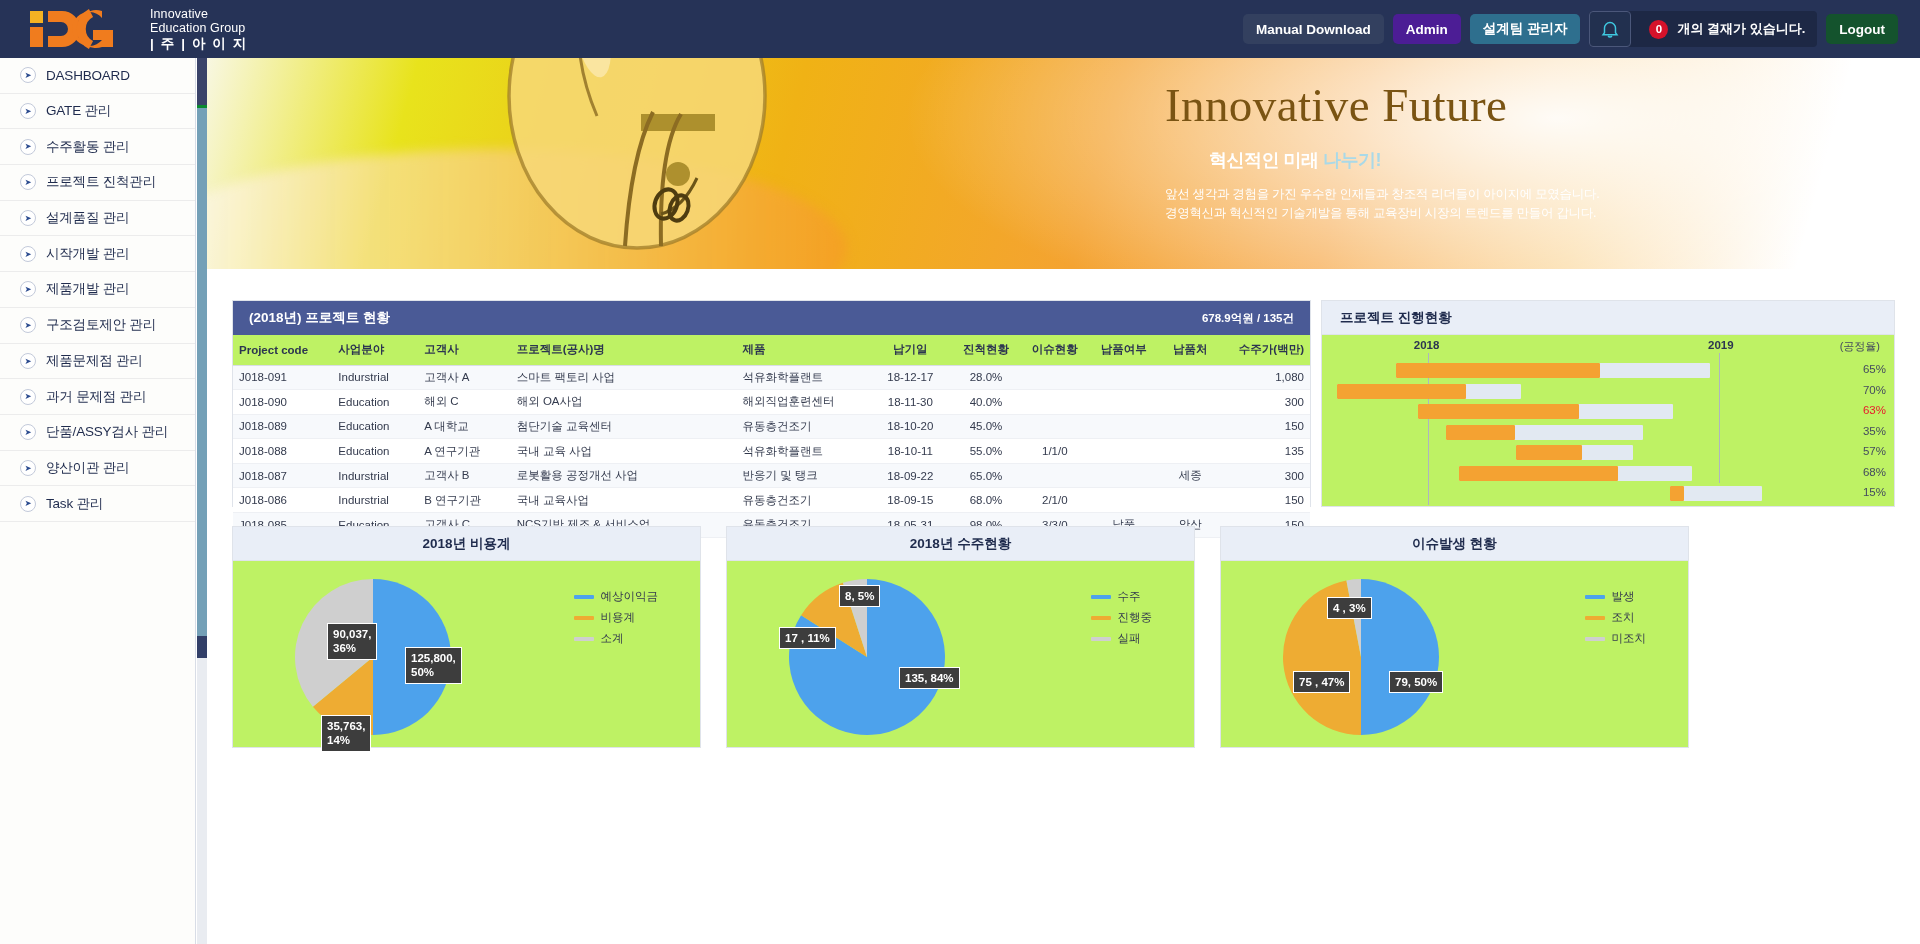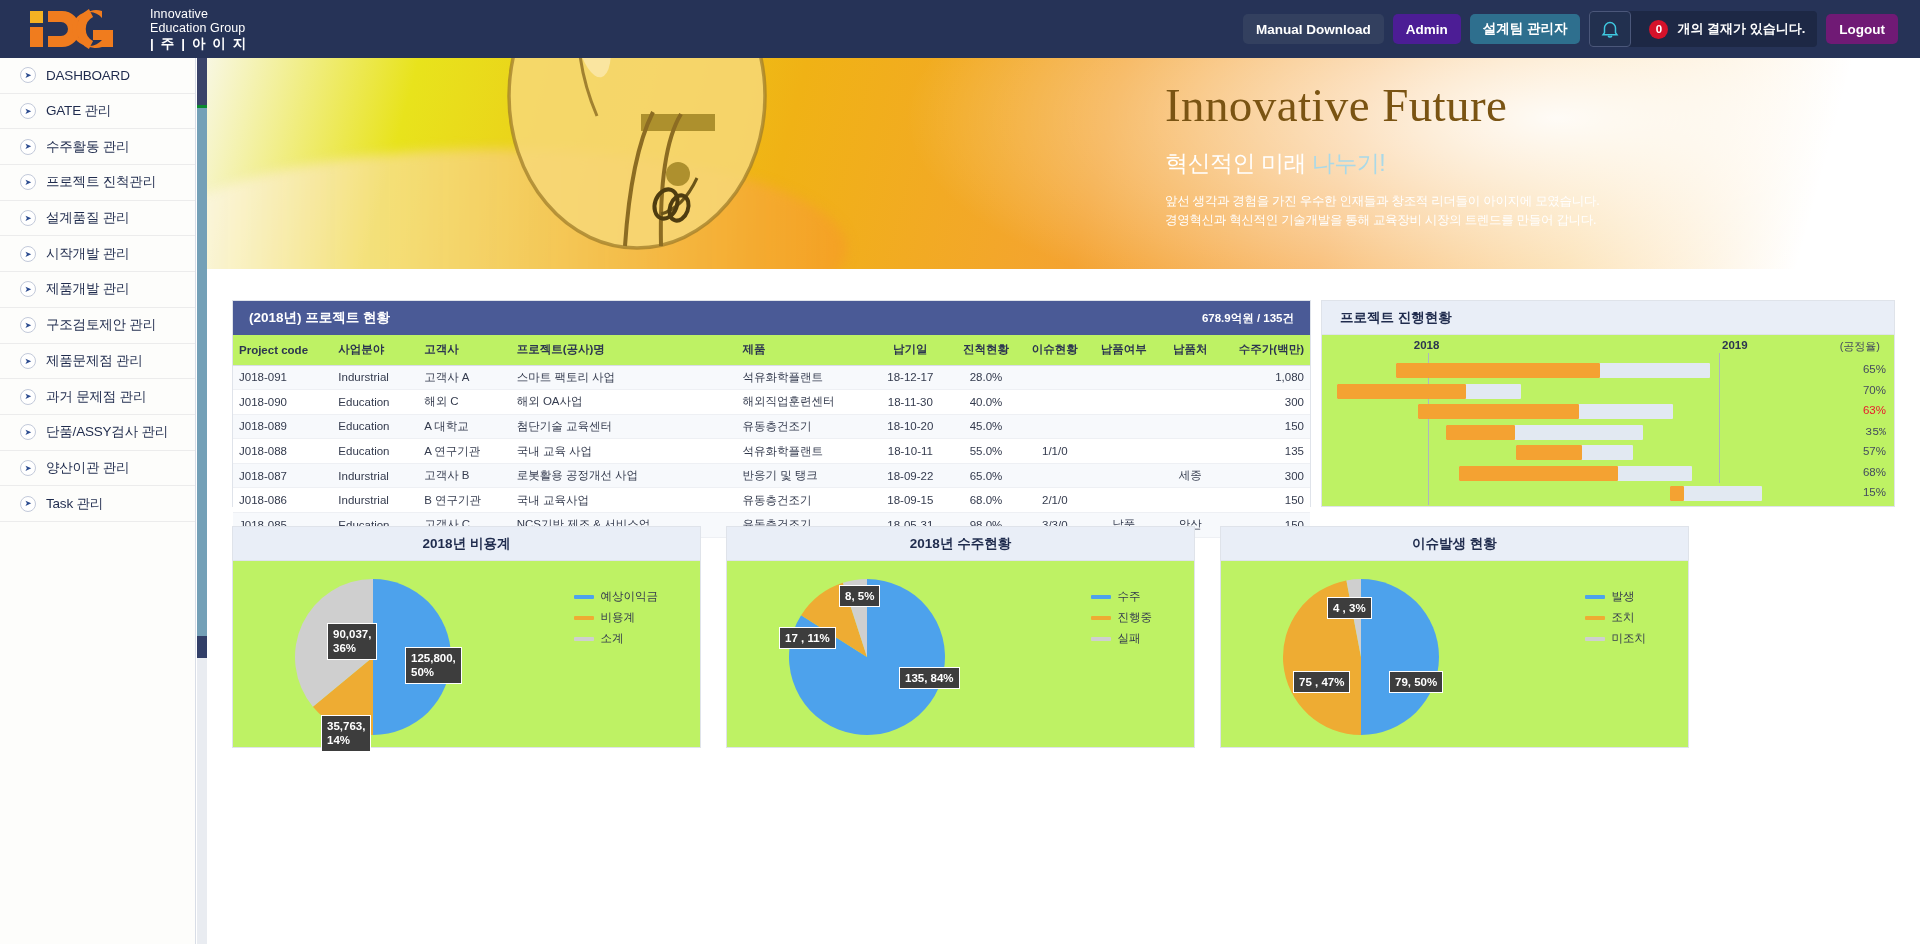--- a/index.html
+++ b/index.html
@@ -43,21 +43,21 @@
   .btn{
     font-size:13.5px; font-weight:bold; color:#ffffff;
     border-radius:5px; padding:0 13px; height:30px;
     display:flex; align-items:center; justify-content:center;
     white-space:nowrap; cursor:pointer; border:none;
     font-family:"Liberation Sans", sans-serif;
   }
   .btn-manual{ background:#33405f; }
   .btn-admin{ background:#4c1d95; color:#ffffff; }
   .btn-design{ background:#2e6f8e; }
-  .btn-logout{ background:#701a75; }
+  .btn-logout{ background:#14532d; }
   .notify{
     display:flex; align-items:center; background:#1d2845;
     height:36px; border-radius:4px; padding:0 12px 0 0; gap:9px;
   }
   .bell-box{
     width:42px; height:36px; display:flex; align-items:center; justify-content:center;
     border:1px solid #4b577a; border-radius:4px; background:#22304f;
     cursor:pointer;
   }
   .badge0{
@@ -129,22 +129,23 @@
   }
   .banner-text{
     position:absolute; left:958px; top:22px; width:720px;
   }
   .banner-h1{
     font-family:"Liberation Serif", serif;
     font-size:47px; color:#7a5413; letter-spacing:.4px;
     line-height:1.1;
   }
   .banner-h2{
-    margin-top:16px; font-size:23px; font-weight:normal; color:#ffffff;
+    margin-top:16px; font-size:18px; font-weight:bold; color:#ffffff;
     letter-spacing:-.5px;
+    margin-left:44px;
   }
   .banner-h2 em{ color:#a9d9e8; font-style:normal; }
   .banner-p{
     margin-top:13px; font-size:12.5px; color:#ffffff; line-height:1.55;
     letter-spacing:-.3px;
   }
 
   
   .panel{
     background:#bef264; border:1px solid #dfe3ea;
@@ -475,21 +476,21 @@
           </tr>
         </tbody>
     </table>
   </section>
 
   <section class="panel gantt-panel">
     <div class="panel-head-light left-al">프로젝트 진행현황</div>
     <div class="gantt-body" id="gantt">
         <div class="gantt-axis">
           <span class="lab" style="left: 91.84px;">2018</span>
-          <span class="lab" style="left: 400px;">2019</span>
+          <span class="lab" style="left: 386px;">2019</span>
           <span class="lab pct" style="right: 14px;">(공정율)</span>
         </div>
         <div class="gline" style="left: 105.84px; top: 18px; height: 152px;"></div>
         <div class="gline" style="left: 397.04px; top: 18px; height: 130px;"></div>
         <div class="grow" style="top: 28px; left: 0px; right: 0px;">
           <div class="gtrack" style="left: 74.48px; width: 313.6px;">
             <div class="gfill" style="width: 65%;"></div>
           </div>
           <div class="gpct">65%</div>
         </div>
@@ -498,21 +499,21 @@
             <div class="gfill" style="width: 70%;"></div>
           </div>
           <div class="gpct">70%</div>
         </div>
         <div class="grow" style="top: 69px; left: 0px; right: 0px;">
           <div class="gtrack" style="left: 95.984px; width: 255.36px;">
             <div class="gfill" style="width: 63%;"></div>
           </div>
           <div class="gpct red">63%</div>
         </div>
-        <div class="grow" style="top: 89.5px; left: 0px; right: 0px; font-family: Liberation Mono, monospace;">
+        <div class="grow" style="top: 89.5px; left: 0px; right: 0px;">
           <div class="gtrack" style="left: 123.76px; width: 197.12px;">
             <div class="gfill" style="width: 35%;"></div>
           </div>
           <div class="gpct">35%</div>
         </div>
         <div class="grow" style="top: 110px; left: 0px; right: 0px;">
           <div class="gtrack" style="left: 194.096px; width: 116.48px;">
             <div class="gfill" style="width: 57%;"></div>
           </div>
           <div class="gpct">57%</div>

